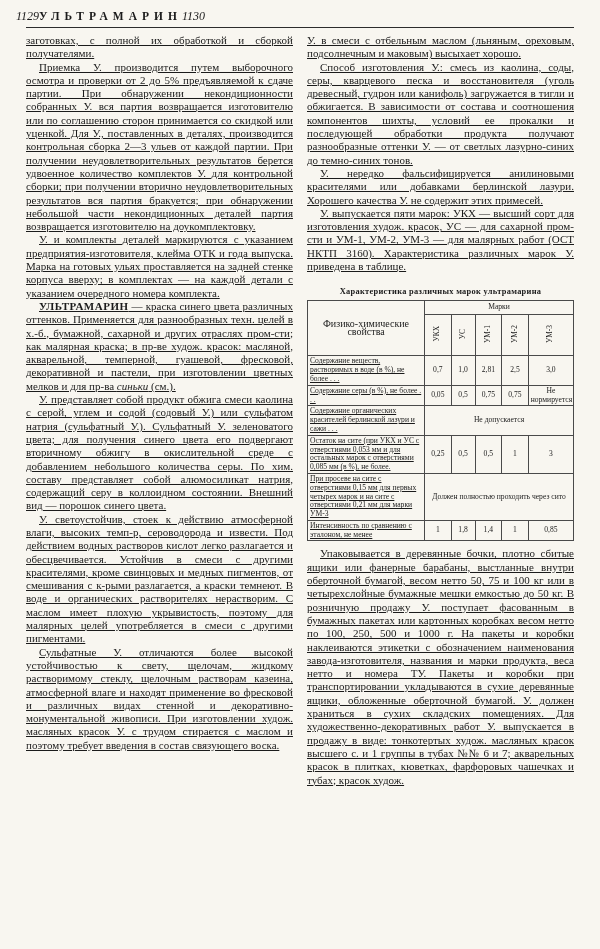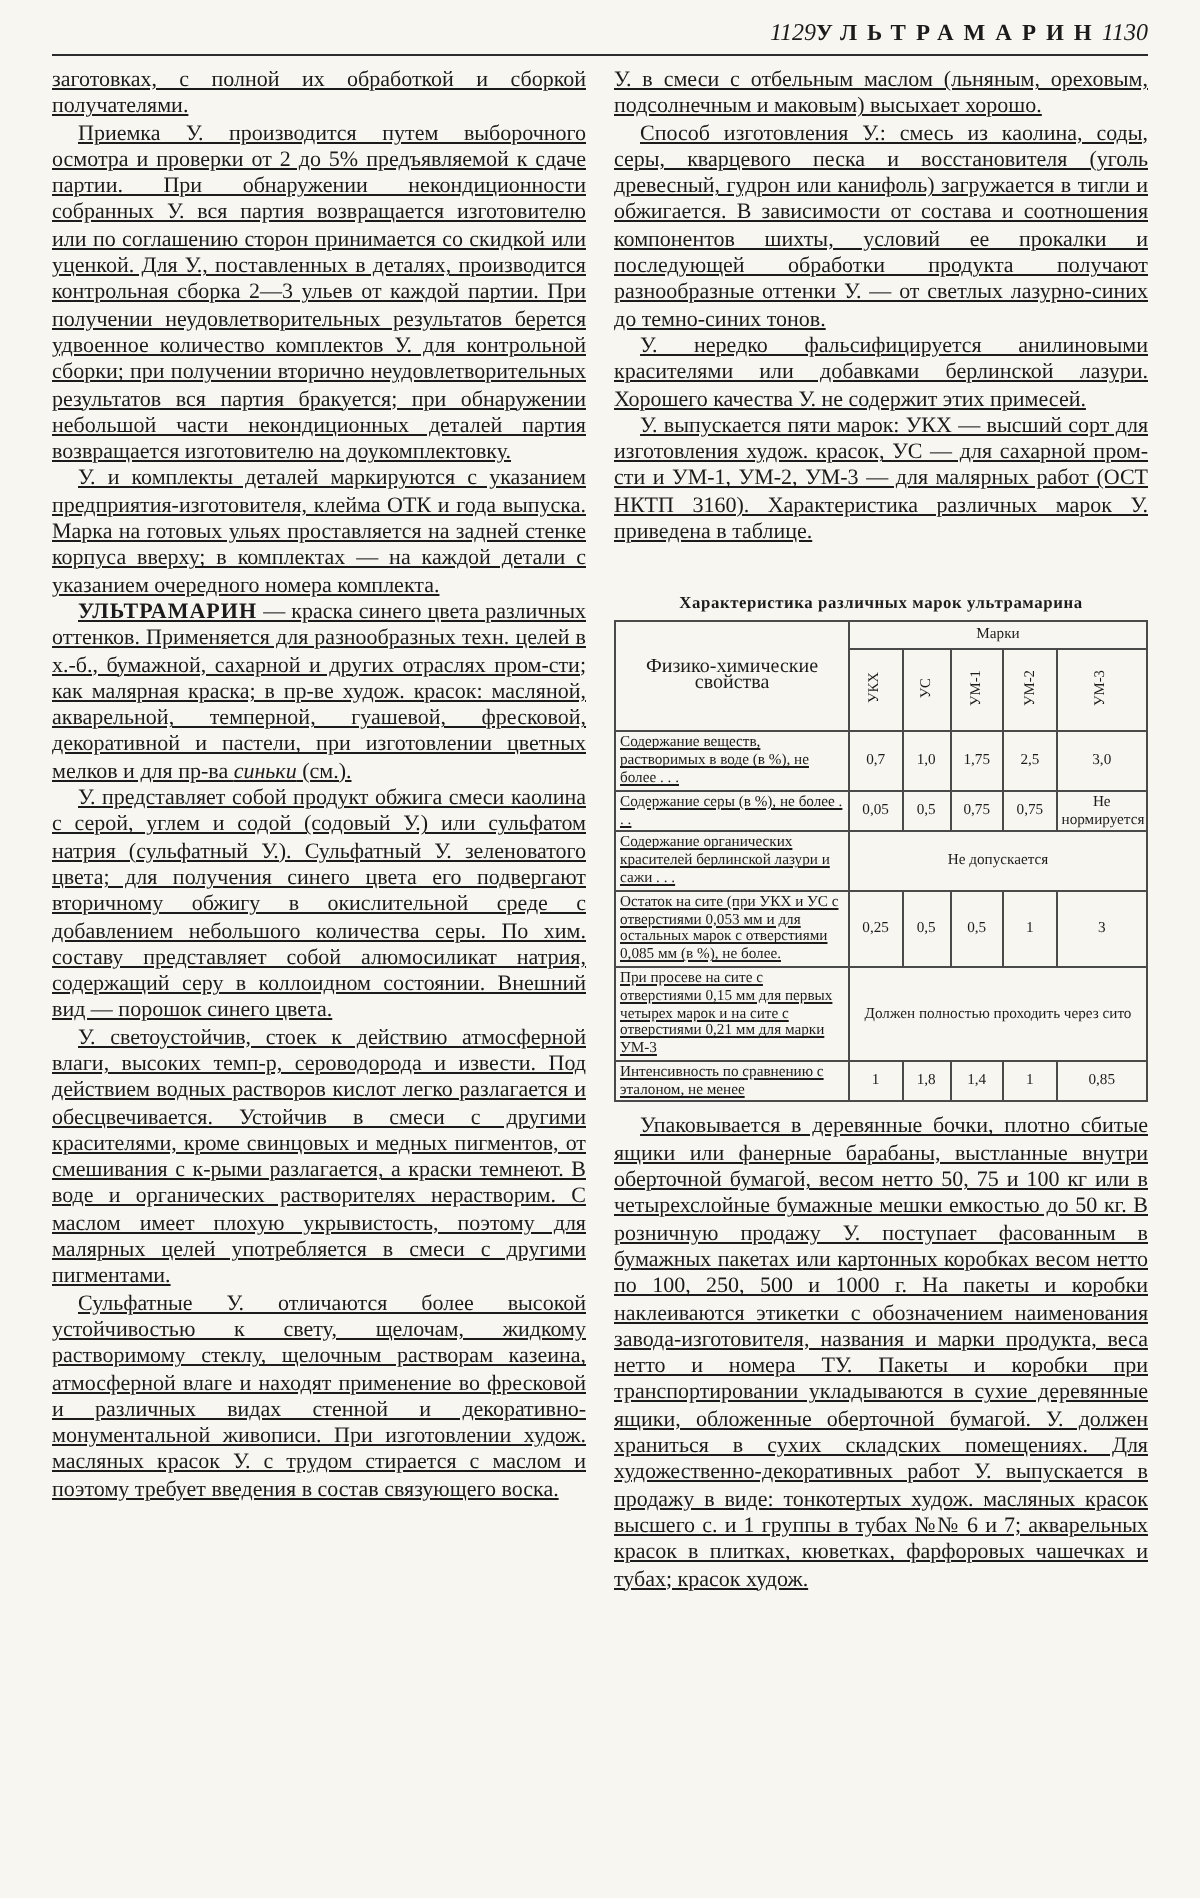--- a/index.html
+++ b/index.html
@@ -2,39 +2,39 @@
 <html lang="ru"><head>
 <meta charset="utf-8">
 <style>
   html,body { margin:0; padding:0; background:#e8e6e1; }
   .page {
     width:600px; height:949px; margin:0 auto; box-sizing:border-box;
     background:#f8f6f0; color:#1b1b1b; overflow:hidden; position:relative;
     font-family:"Liberation Serif","DejaVu Serif",serif;
   }
   .hdr {
-    display:flex; justify-content:flex-end; align-items:baseline;
-    padding:9px 26px 1px 26px;
+    display:flex; justify-content:flex-start; align-items:baseline;
+    padding:9px 26px 1px 16px;
   }
   .pagenum { font-style:italic; font-size:12px; }
   .runtitle { font-weight:bold; font-size:11.5px; letter-spacing:5px; }
   .hdr-rule { border-top:1.2px solid #2c2c2c; margin:2px 26px 6px 26px; }
   .columns { display:flex; gap:14px; padding:0 26px; }
   .col {
     width:50%; box-sizing:border-box; text-align:justify;
     font-size:11px; line-height:13.3px; hyphens:auto;
   }
   .col p { margin:0; text-indent:13px;text-decoration:underline; }
   .col p.cont { text-indent:0; }
   .entry-term { font-weight:bold; letter-spacing:0.5px; }
   .it { font-style:italic;margin-top:45px; }
 
   .tbl-caption {
     text-align:center; font-weight:bold; font-size:8.4px; line-height:10px;
-    letter-spacing:0.3px; margin:24px 2px 3px 2px; text-indent:0;
+    letter-spacing:0.3px; margin:14px 2px 3px 2px; text-indent:0;
   }
   table.marks {
     width:100%; border-collapse:collapse; table-layout:fixed;
     font-size:7.6px; line-height:8.8px; margin:0 0 6px 0;
     border-top:1.2px solid #333; border-bottom:1.2px solid #333;
   }
   table.marks th, table.marks td {
     border:0.8px solid #4a4a4a; padding:1px 2px; vertical-align:middle;
   }
   th.prop-h { width:44%; text-align:center; font-weight:normal; font-size:10px; }
@@ -101,21 +101,21 @@
           <th class="mark"><span class="vert">УС</span></th>
           <th class="mark"><span class="vert">УМ-1</span></th>
           <th class="mark"><span class="vert">УМ-2</span></th>
           <th class="mark"><span class="vert">УМ-3</span></th>
         </tr>
 
         <tr>
           <td class="prop">Содержание веществ, растворимых в воде (в %), не более . . .</td>
           <td class="val">0,7</td>
           <td class="val">1,0</td>
-          <td class="val">1,75</td>
+          <td class="val">2,81</td>
           <td class="val">2,5</td>
           <td class="val">3,0</td>
         </tr>
 
         <tr>
           <td class="prop">Содержание серы (в %), не более . . .</td>
           <td class="val">0,05</td>
           <td class="val">0,5</td>
           <td class="val">0,75</td>
           <td class="val">0,75</td>

